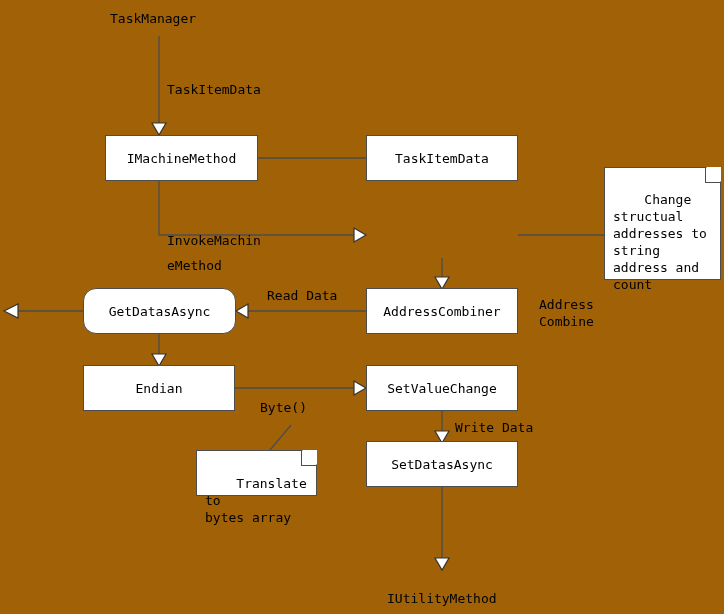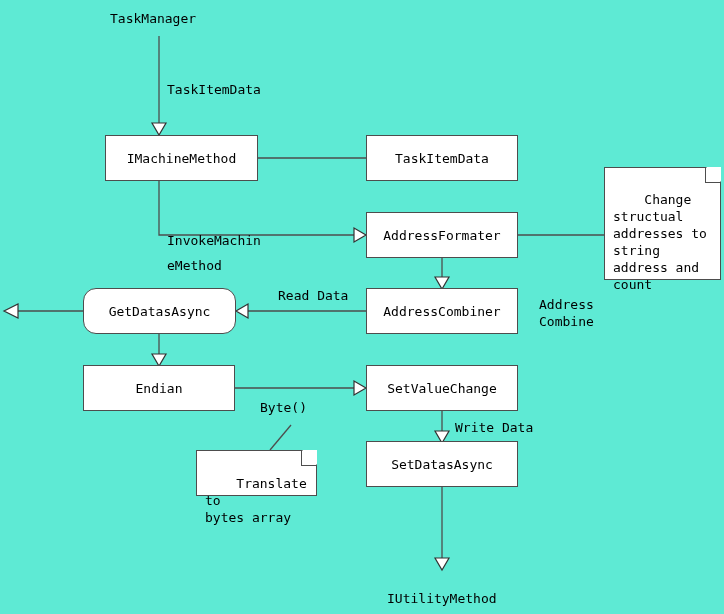--- a/index.html
+++ b/index.html
@@ -1,20 +1,20 @@
 <!DOCTYPE html>
 <html><head>
 <meta charset="utf-8">
 <style>
   html,body{margin:0;padding:0;background:#ffffff;}
   #canvas{
     position:relative;
     width:724px;
     height:614px;
-    background:#5eead4;
+    background:#a16207;
     font-family:"DejaVu Sans Mono","Liberation Mono",monospace;
     overflow:hidden;
   }
   .box{
     position:absolute;
     border:1px solid #4d4d4d;
     background:#ffffff;
     box-sizing:border-box;
     display:flex;
     align-items:center;
@@ -114,36 +114,35 @@
   </svg>
 
   <div class="lbl" style="left:110px; top:10px;">TaskManager</div>
 
   <div class="lbl" style="left:167px; top:81px;">TaskItemData</div>
 
   <div class="box" style="left:83px; top:135px; width:153px; height:46px;margin-left:22px;">IMachineMethod</div>
 
   <div class="box" style="left:366px; top:135px; width:152px; height:46px;">TaskItemData</div>
 
-  <div class="box" style="left:366px; top:212px; width:152px; height:46px;">AddressFormater</div>
 
   <div class="box" style="left:366px; top:288px; width:152px; height:46px;">AddressCombiner</div>
 
   <div class="box" style="left:83px; top:288px; width:153px; height:46px;border-radius:13px;">GetDatasAsync</div>
 
   <div class="box" style="left:83px; top:365px; width:152px; height:46px;">Endian</div>
 
   <div class="box" style="left:366px; top:365px; width:152px; height:46px;">SetValueChange</div>
 
   <div class="box" style="left:366px; top:441px; width:152px; height:46px;">SetDatasAsync</div>
 
   <div class="lbl" style="left:167px; top:232px;">InvokeMachin</div>
   <div class="lbl" style="left:167px; top:257px;">eMethod</div>
 
-  <div class="lbl" style="left:278px; top:287px;">Read Data</div>
+  <div class="lbl" style="left:267px; top:287px;">Read Data</div>
 
   <div class="lbl" style="left:260px; top:399px;">Byte()</div>
 
   <div class="lbl" style="left:455px; top:419px;">Write Data</div>
 
   <div class="lbl" style="left:539px; top:296px;">Address</div>
   <div class="lbl" style="left:539px; top:313px;">Combine</div>
 
   <div class="note" style="left:604px; top:167px; width:117px; height:113px;">
     <span>Change

